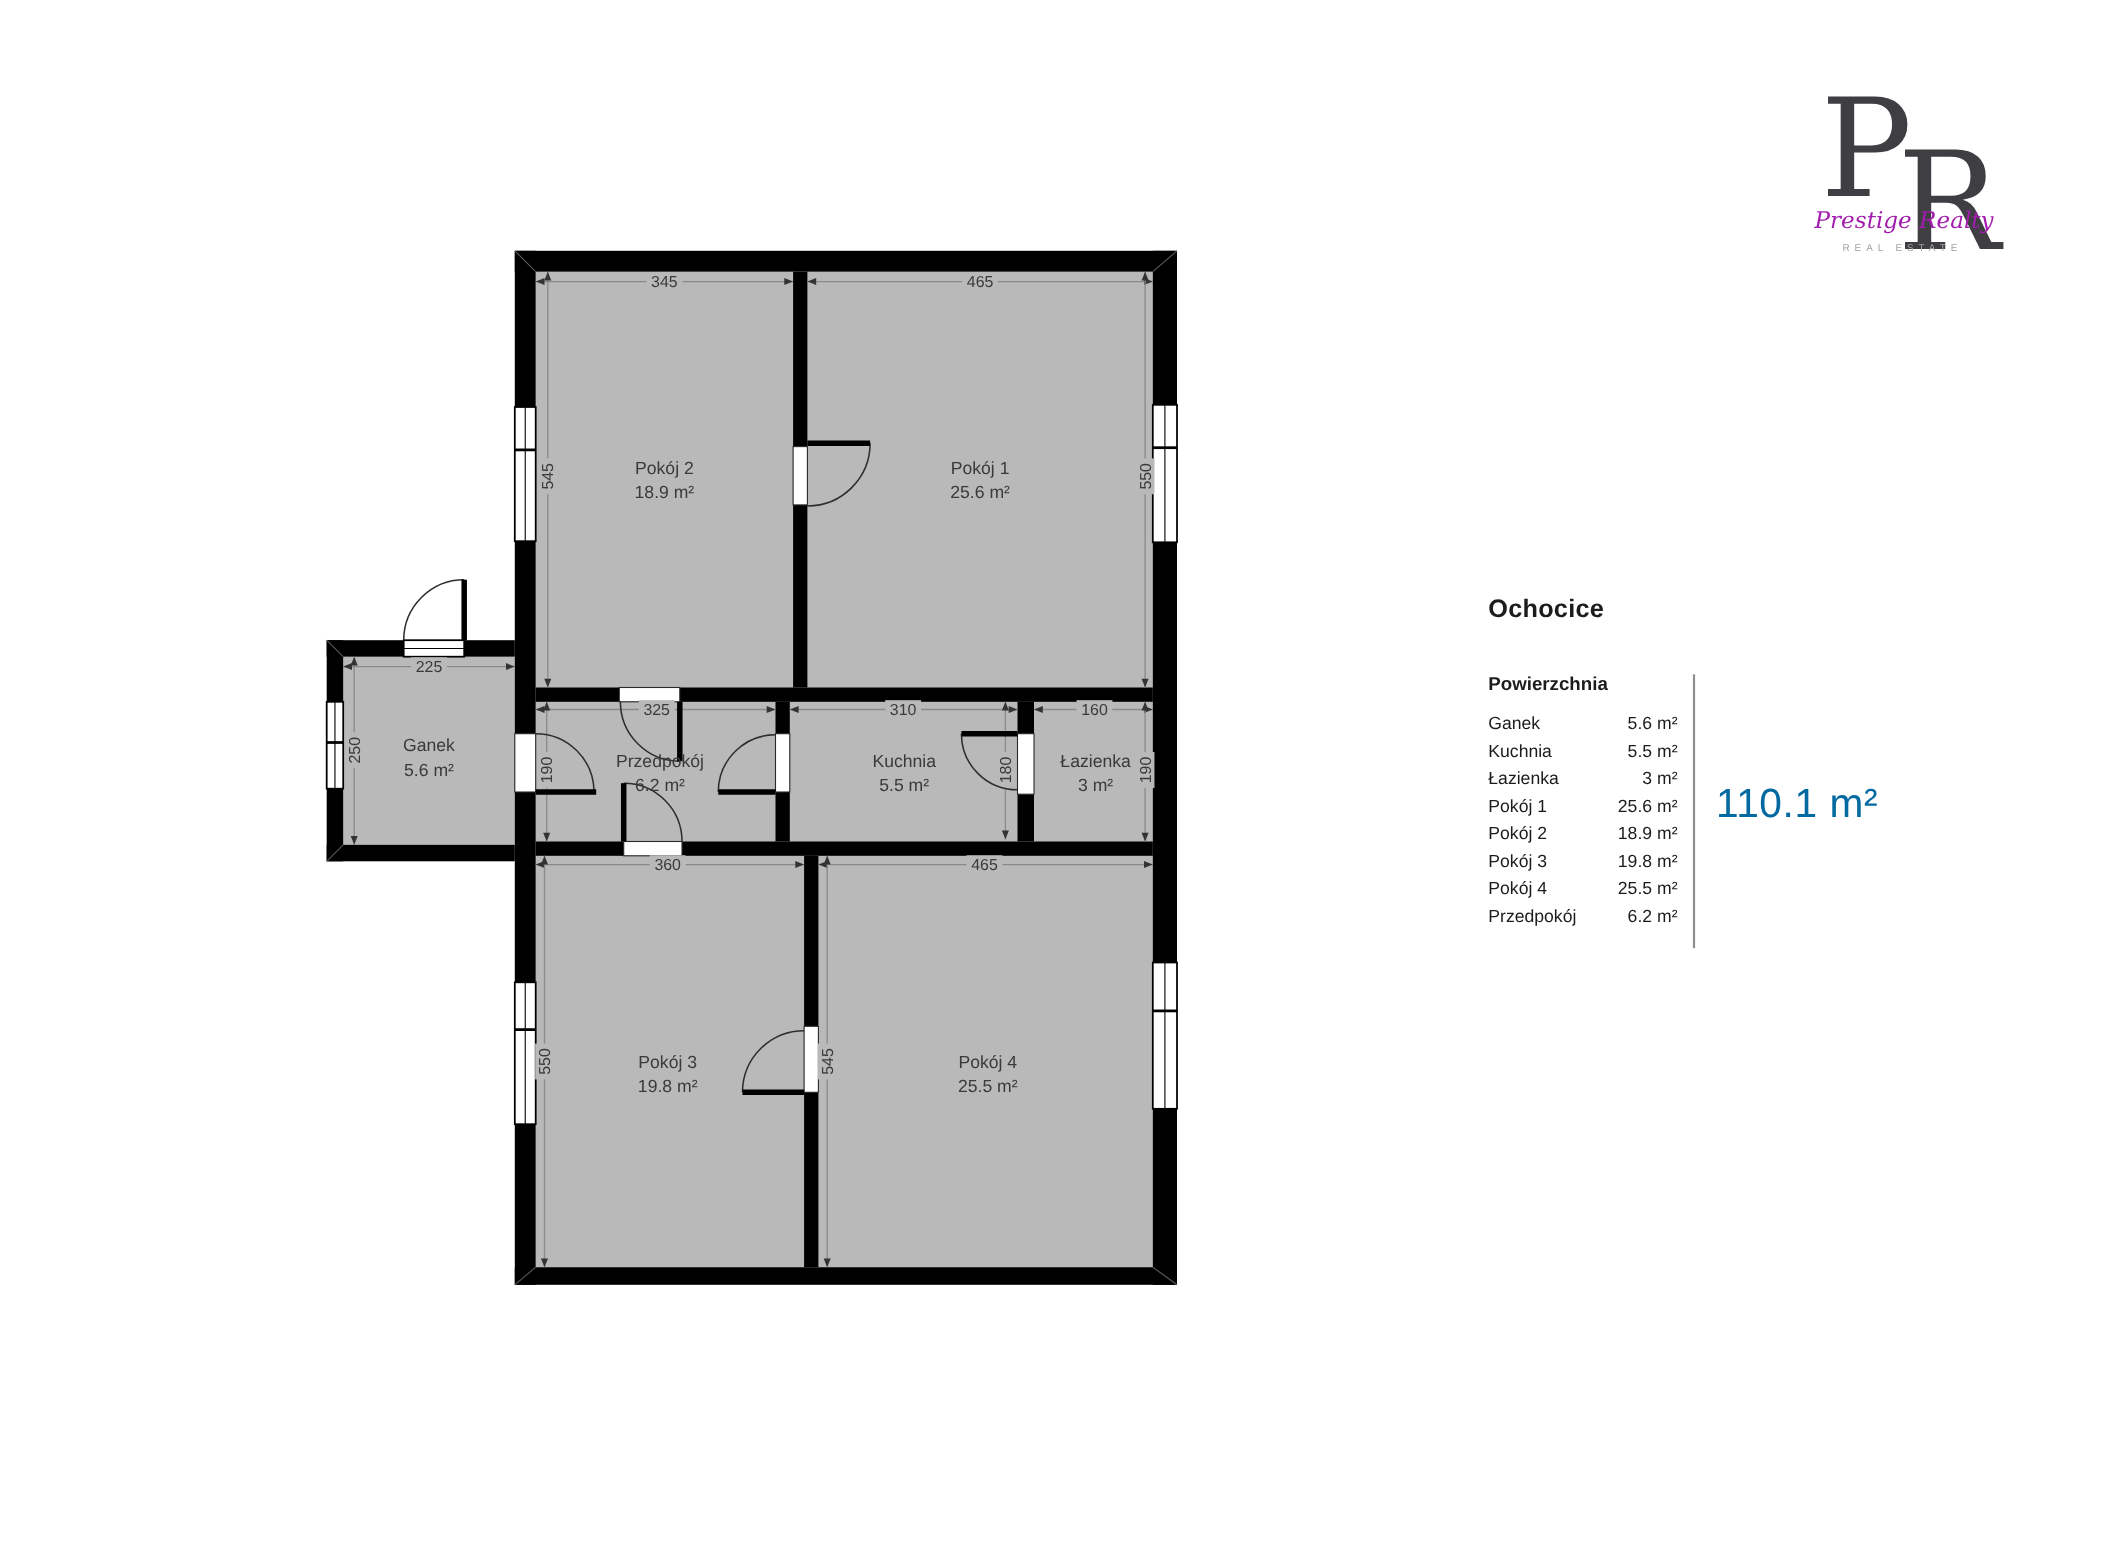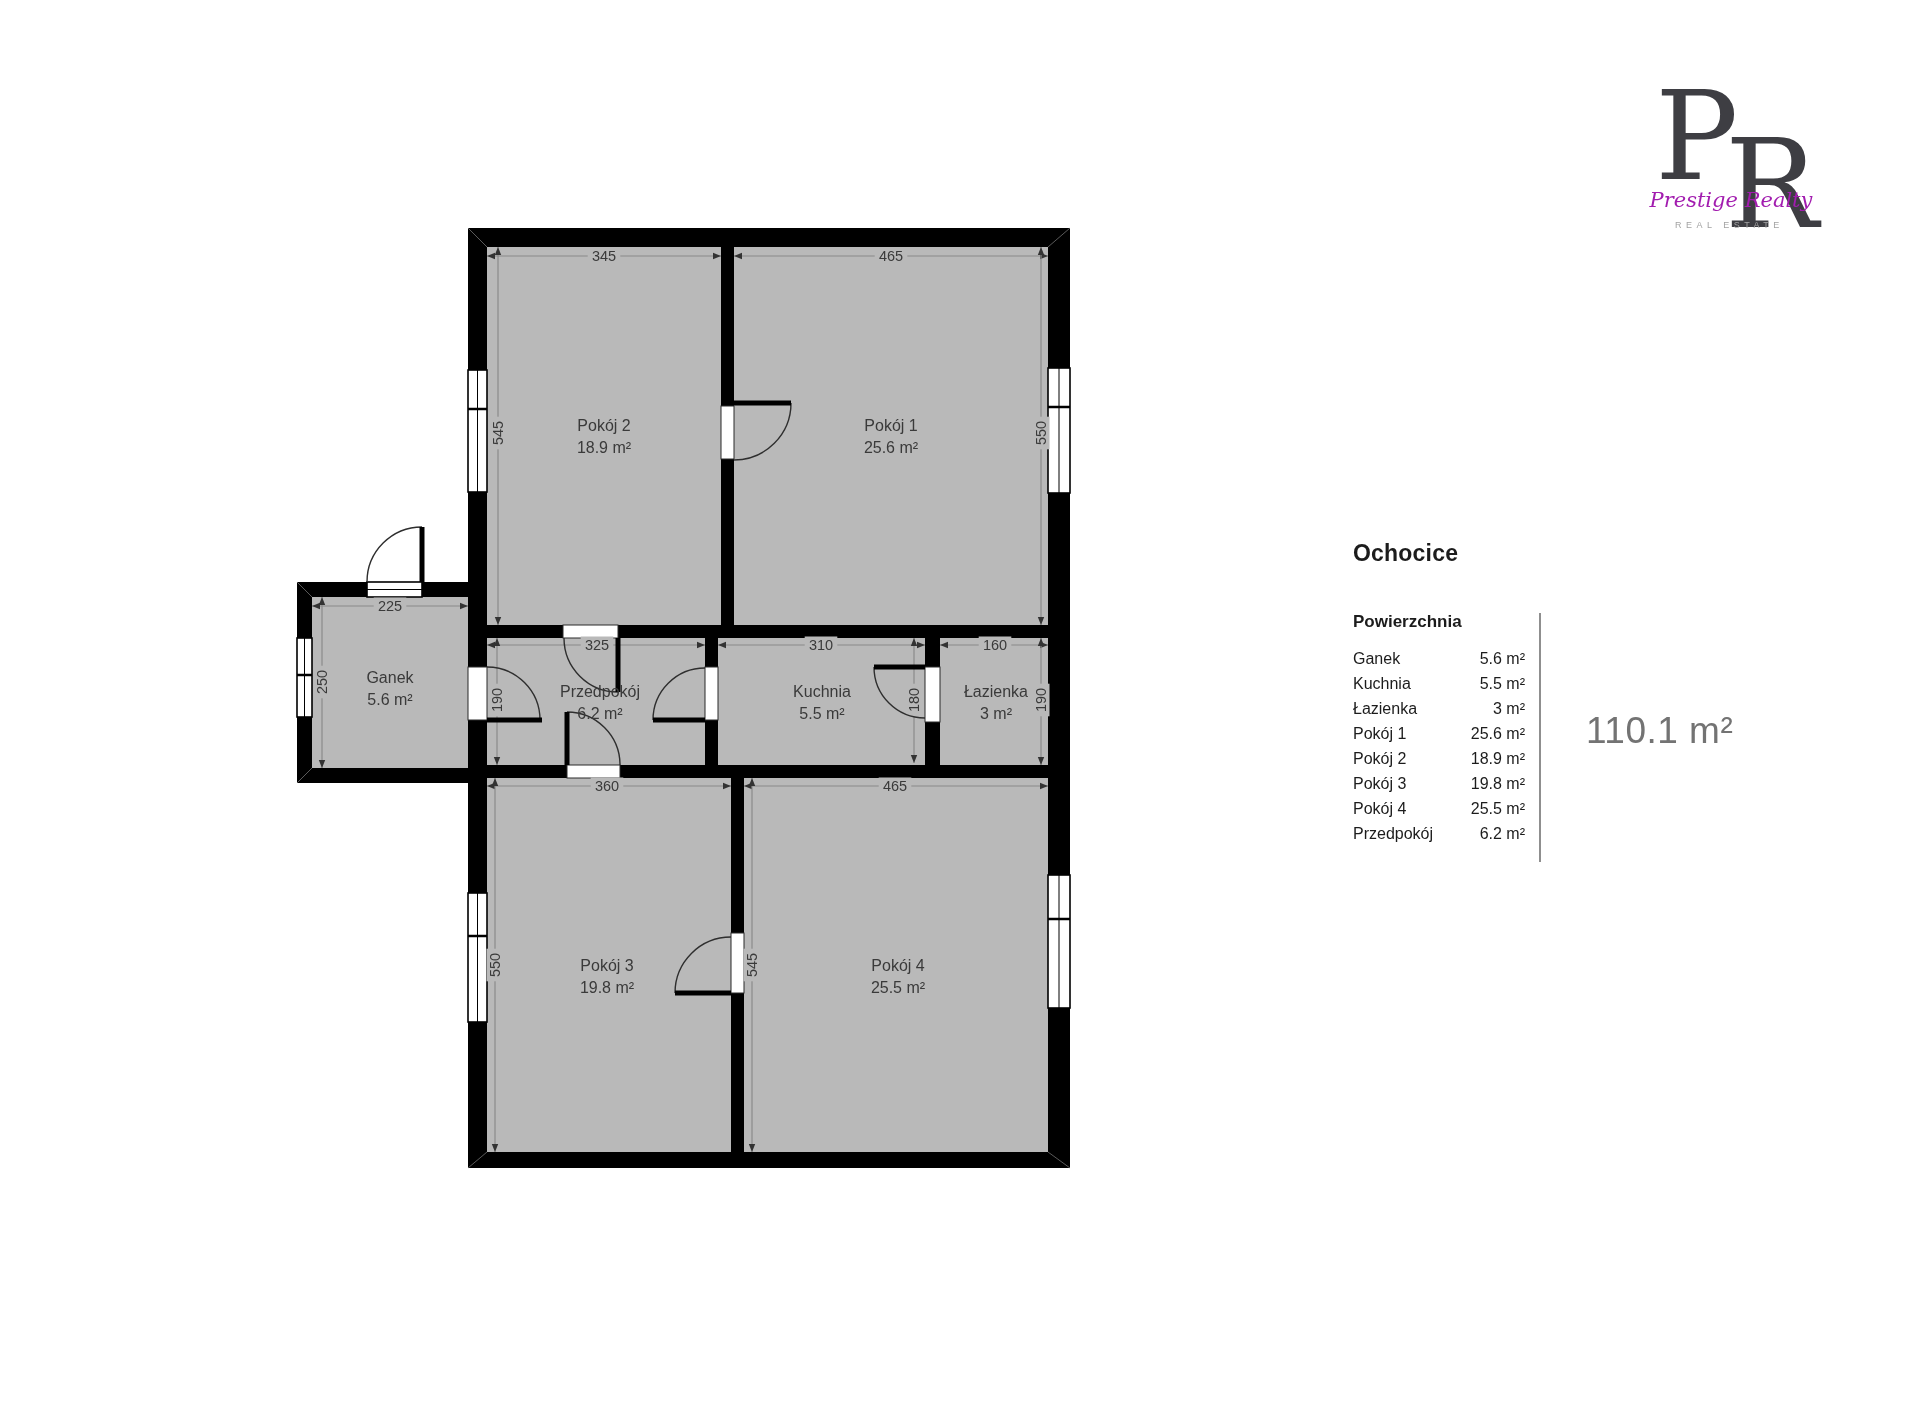--- a/index.html
+++ b/index.html
@@ -14,23 +14,22 @@
   .side-title{
     position:absolute;left:1353px;top:540px;
     font-size:23px;font-weight:700;letter-spacing:0.2px;
   }
   .legend{position:absolute;left:1353px;top:612px;width:172px;}
   .legend-heading{font-size:17px;font-weight:700;margin:0 0 14px 0;}
   .legend-rows{display:block;}
   .legend-row{display:flex;justify-content:space-between;font-size:16px;line-height:25px;}
   .divider{position:absolute;left:1539px;top:613px;width:2px;height:249px;background:#8f8f8f;}
   .total-area{
-    position:absolute;left:1560px;top:710px;font-size:37px;color:#737373;
+    position:absolute;left:1560px;top:710px;font-size:37px;color:#0369a1;
     letter-spacing:0.5px;
-    margin-left:26px;
   }
 
   
   .logo{position:absolute;left:1645px;top:80px;width:185px;height:190px;}
   .logo-letter{position:absolute;font-family:"DejaVu Serif","Liberation Serif",serif;
     font-size:124px;line-height:1;color:#3e3e43;}
   .logo-p{left:10px;top:-6px;}
   .logo-r{left:80px;top:42px;}
   .logo-script{
     position:absolute;left:2px;top:108px;width:168px;text-align:center;

